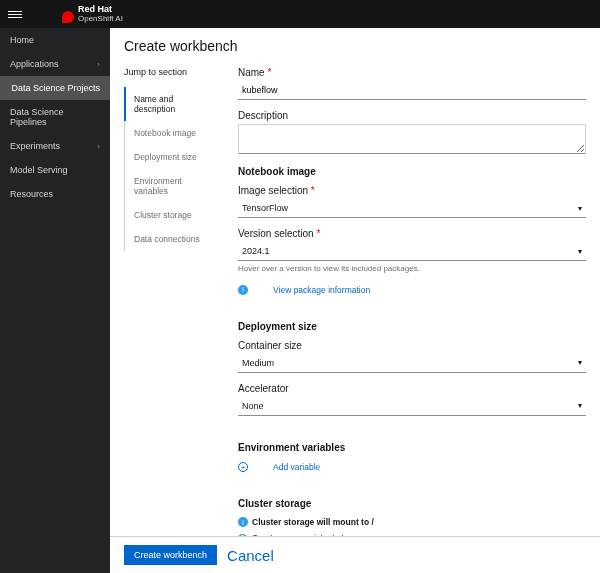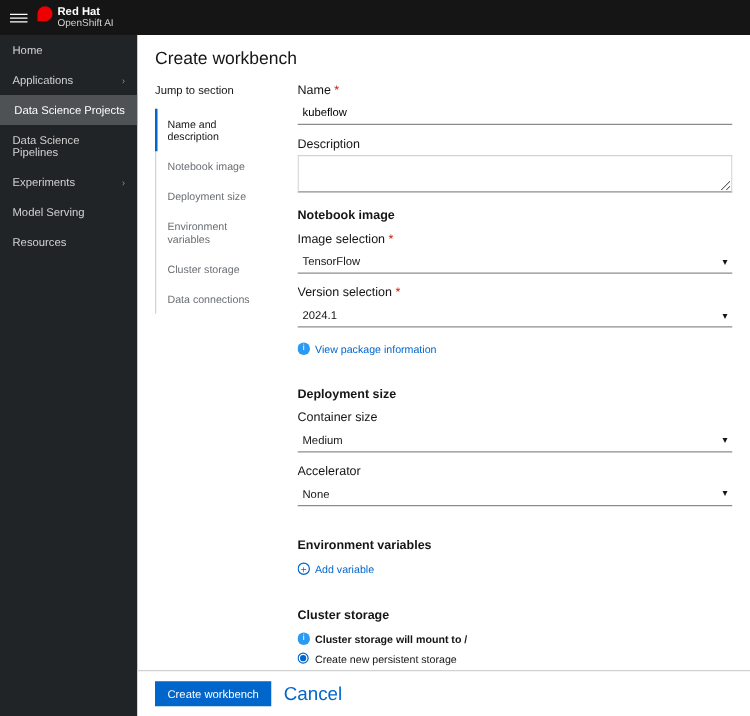--- a/index.html
+++ b/index.html
@@ -19,21 +19,21 @@
     background: #151515;
     display: flex;
     align-items: center;
     padding: 0 8px;
   }
   .hamburger {
     width: 14px; height: 14px; display: flex; flex-direction: column; justify-content: center; gap: 2px;
     margin-right: 8px;
   }
   .hamburger span { display:block; height:1px; background:#fff; width:100%; }
-  .brand { display:flex; align-items:flex-start; gap:4px; color:#fff; font-size:9px; line-height:1.1; }
+  .brand { display:flex; align-items:flex-end; gap:4px; color:#fff; font-size:9px; line-height:1.1;margin-left:32px; }
   .fedora {
     width:12px; height:12px; background:#e00; border-radius:50% 50% 50% 0;
   }
   .brand-text { display:flex; flex-direction:column; }
   .brand-text b { font-weight:600; font-size:9px; }
   .brand-text small { font-size:8px; color:#d2d2d2; }
 
   
   .sidebar {
     position:absolute; top:28px; left:0; bottom:0; width:110px;
@@ -76,21 +76,21 @@
   .field-label { font-size:10px; margin-bottom:3px; display:block; }
   .req::after { content:" *"; color:#c9190b; }
   .text-input, .textarea, .select {
     width:100%; border:none; border-bottom:1px solid #8a8d90; background:#fff;
     font-size:9px; padding:4px 4px;
   }
   .textarea { height:30px; resize:vertical; border:1px solid #d2d2d2; border-bottom:1px solid #8a8d90; }
   .select { display:flex; justify-content:space-between; align-items:center; cursor:pointer; }
   .select .chev { font-size:8px; color:#151515; }
   .helper { font-size:8px; color:#6a6e73; margin-top:3px; }
-  .link { color:#06c; font-size:8.5px; display:inline-flex; align-items:center; gap:0; cursor:pointer; }
+  .link { color:#06c; font-size:8.5px; display:inline-flex; align-items:center; gap:21px; cursor:pointer; }
 
   .info-icn {
     width:10px; height:10px; border-radius:50%; background:#2b9af3; color:#fff; font-size:7px;
     display:inline-flex; align-items:center; justify-content:center; margin-right:4px; flex-shrink:0;
   }
   .plus-icn {
     width:10px; height:10px; border-radius:50%; border:1px solid #06c; color:#06c; font-size:8px;
     display:inline-flex; align-items:center; justify-content:center; margin-right:4px; flex-shrink:0;
   }
   .info-line { font-size:8.5px; display:flex; align-items:center; margin-bottom:6px; }
@@ -193,20 +193,21 @@
             <span>TensorFlow</span>
             <span class="chev">▾</span>
           </div>
         </div>
         <div class="field">
           <label class="field-label req">Version selection</label>
           <div class="select">
             <span>2024.1</span>
             <span class="chev">▾</span>
           </div>
+          <div class="helper">Hover over a version to view its included packages.</div>
         </div>
         <a class="link">
           <span class="info-icn">i</span>
           <span>View package information</span>
         </a>
       </div>
 
       <div class="section">
         <h2>Deployment size</h2>
         <div class="field">

